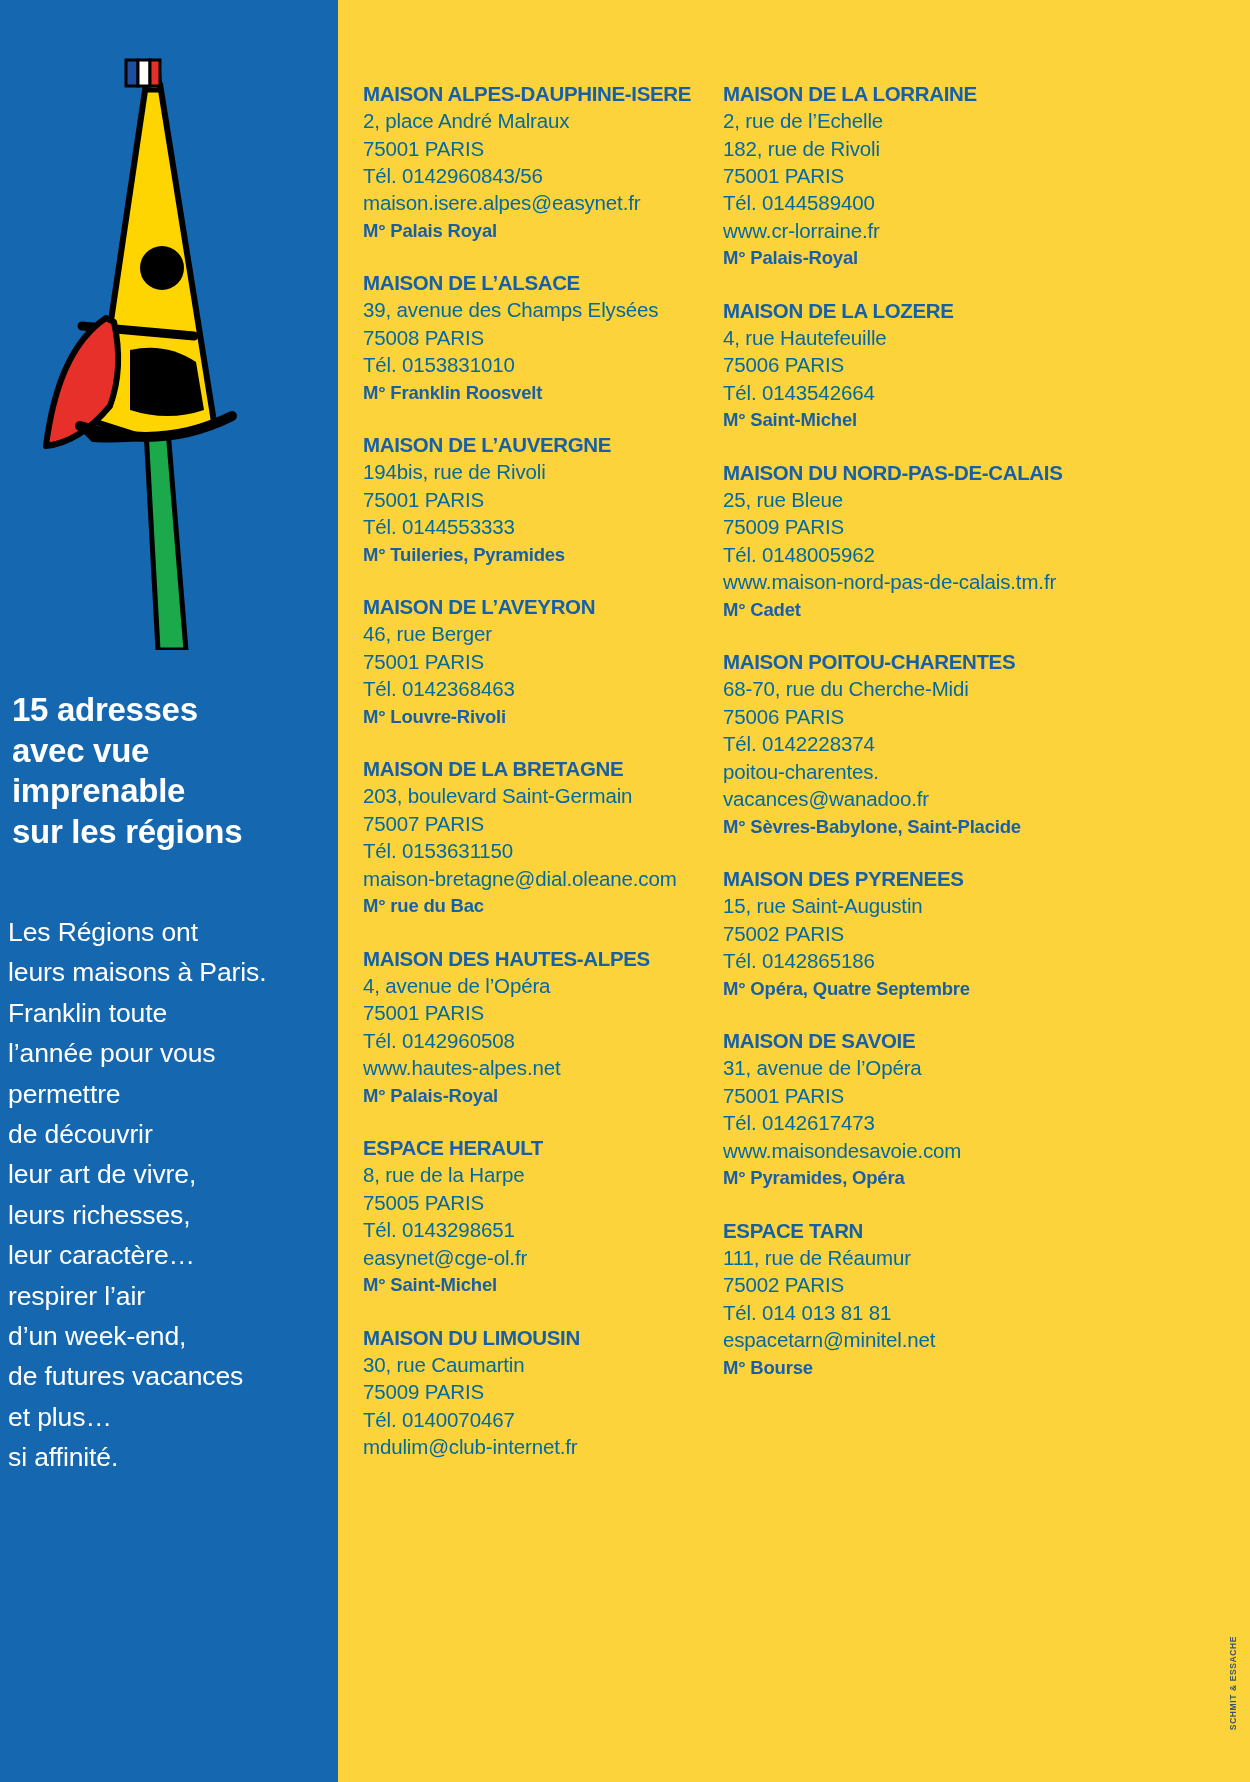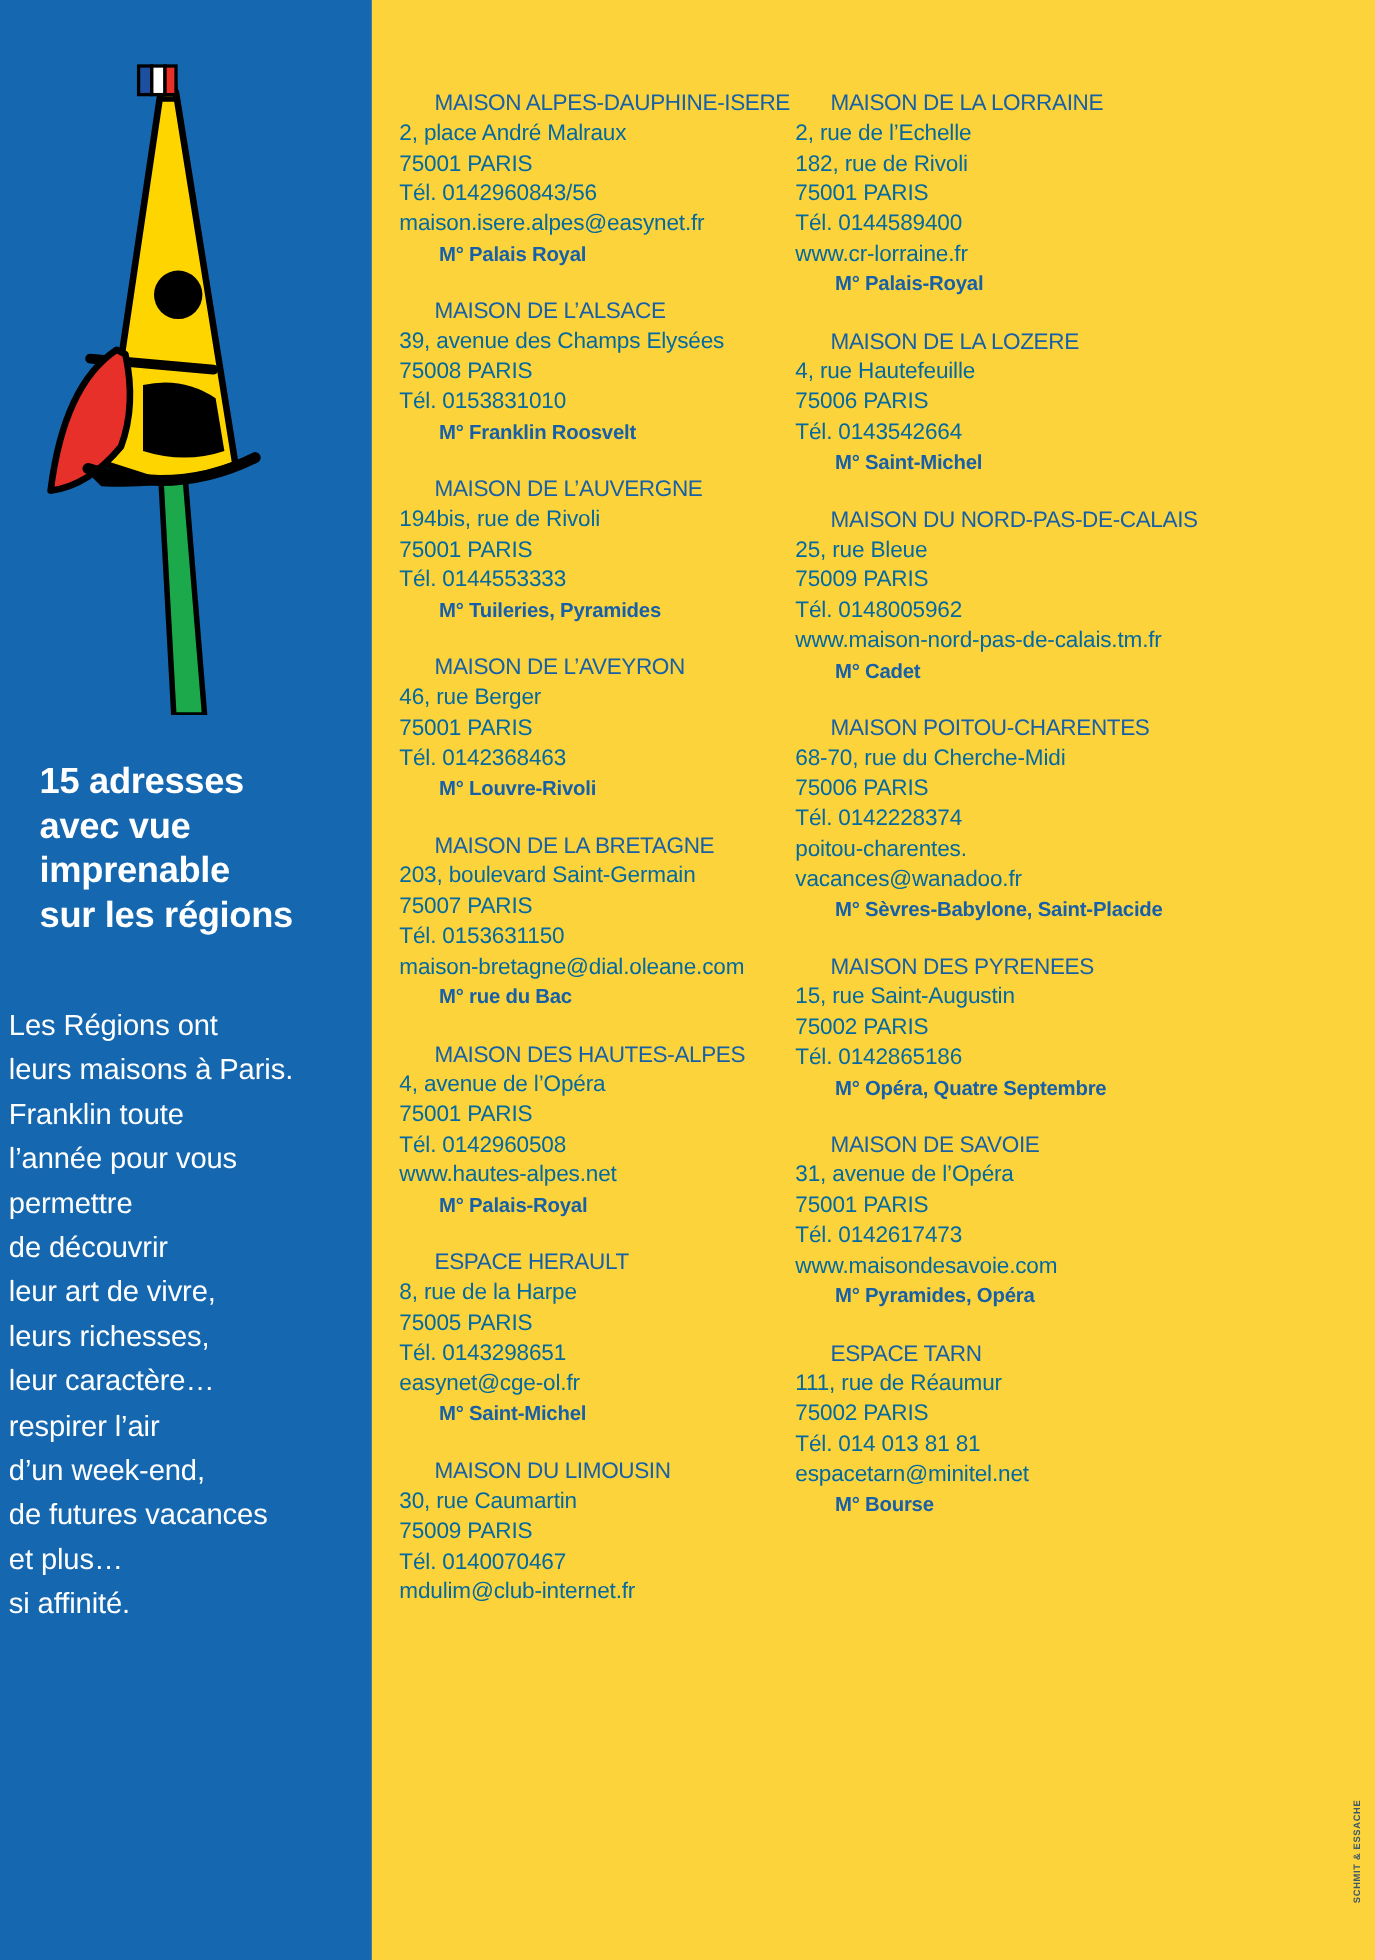--- a/index.html
+++ b/index.html
@@ -37,21 +37,21 @@
   }
   .logo {
     position: absolute;
     left: 18px;
     top: 50px;
     width: 290px;
     height: 600px;
   }
   .headline {
     position: absolute;
-    left: 36px;
+    left: 12px;
     top: 690px;
     width: 300px;
     color: #ffffff;
     font-weight: bold;
     font-size: 33px;
     line-height: 1.23;
     letter-spacing: -0.3px;
   }
   .headline div { white-space: nowrap; }
   .bodycopy {
@@ -77,43 +77,41 @@
   .col {
     position: absolute;
     top: 80px;
   }
   .col-left  { left: 33px;  width: 360px; }
   .col-right { left: 393px; width: 400px; }
 
   .entry { margin-bottom: 26px; }
   .entry-name {
     color: #1760a8;
-    font-weight: normal;
+    font-weight: bold;
     font-size: 20.5px;
     letter-spacing: -0.35px;
     line-height: 1.32;
     white-space: nowrap;
-    margin-left: 32px;
   }
   .entry-line {
     color: #0369a1;
     font-size: 20.5px;
     line-height: 1.34;
     letter-spacing: -0.15px;
     white-space: nowrap;
   }
   .entry-metro {
     color: #1760a8;
     font-weight: bold;
     font-size: 18.5px;
     line-height: 1.38;
     letter-spacing: -0.2px;
     white-space: nowrap;
     padding-top: 1px;
-    margin-left: 36px;
   }
   
   .credit {
     position: absolute;
     right: 12px;
     bottom: 52px;
     color: #3d5768;
     font-size: 8.5px;
     font-weight: bold;
     letter-spacing: 0.6px;

